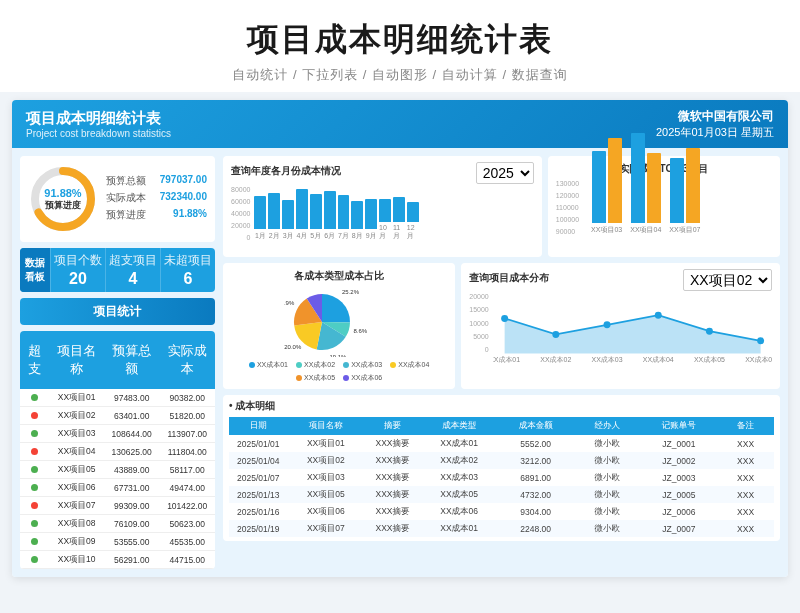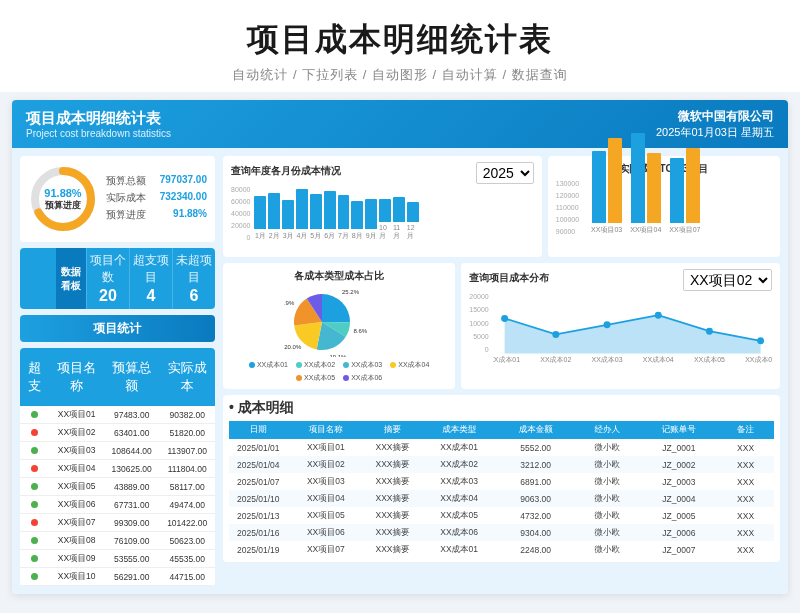--- a/index.html
+++ b/index.html
@@ -146,21 +146,20 @@
     }
     .data-summary .ds-label {
       background: #0a7abf;
       color: #fff;
       padding: 6px 5px;
       display: flex;
       align-items: center;
       font-weight: bold;
       font-size: 10px;
       writing-mode: horizontal-tb;
-      margin-left: 36px;
     }
     .data-summary .ds-cols {
       display: flex;
       flex: 1;
     }
     .ds-col {
       flex: 1;
       color: #fff;
       text-align: center;
       padding: 4px 2px;
@@ -383,21 +382,21 @@
       align-items: flex-end;
     }
 
     
     .detail-section {
       background: #fff;
       border-radius: 4px;
       padding: 4px 6px;
     }
     .detail-title {
-      font-size: 14px;
+      font-size: 10px;
       color: #333;
       font-weight: bold;
       margin-bottom: 4px;
     }
     .detail-table {
       width: 100%;
       border-collapse: collapse;
       font-size: 8.5px;
     }
     .detail-table thead tr {
@@ -814,30 +813,20 @@
                 <td>2025/01/07</td>
                 <td>XX项目03</td>
                 <td>XXX摘要</td>
                 <td>XX成本03</td>
                 <td>6891.00</td>
                 <td>微小欧</td>
                 <td>JZ_0003</td>
                 <td>XXX</td>
               </tr>
               <tr>
-                <td>2025/01/10</td>
-                <td>XX项目04</td>
-                <td>XXX摘要</td>
-                <td>XX成本04</td>
-                <td>9063.00</td>
-                <td>微小欧</td>
-                <td>JZ_0004</td>
-                <td>XXX</td>
-              </tr>
-              <tr>
                 <td>2025/01/13</td>
                 <td>XX项目05</td>
                 <td>XXX摘要</td>
                 <td>XX成本05</td>
                 <td>4732.00</td>
                 <td>微小欧</td>
                 <td>JZ_0005</td>
                 <td>XXX</td>
               </tr>
               <tr>

